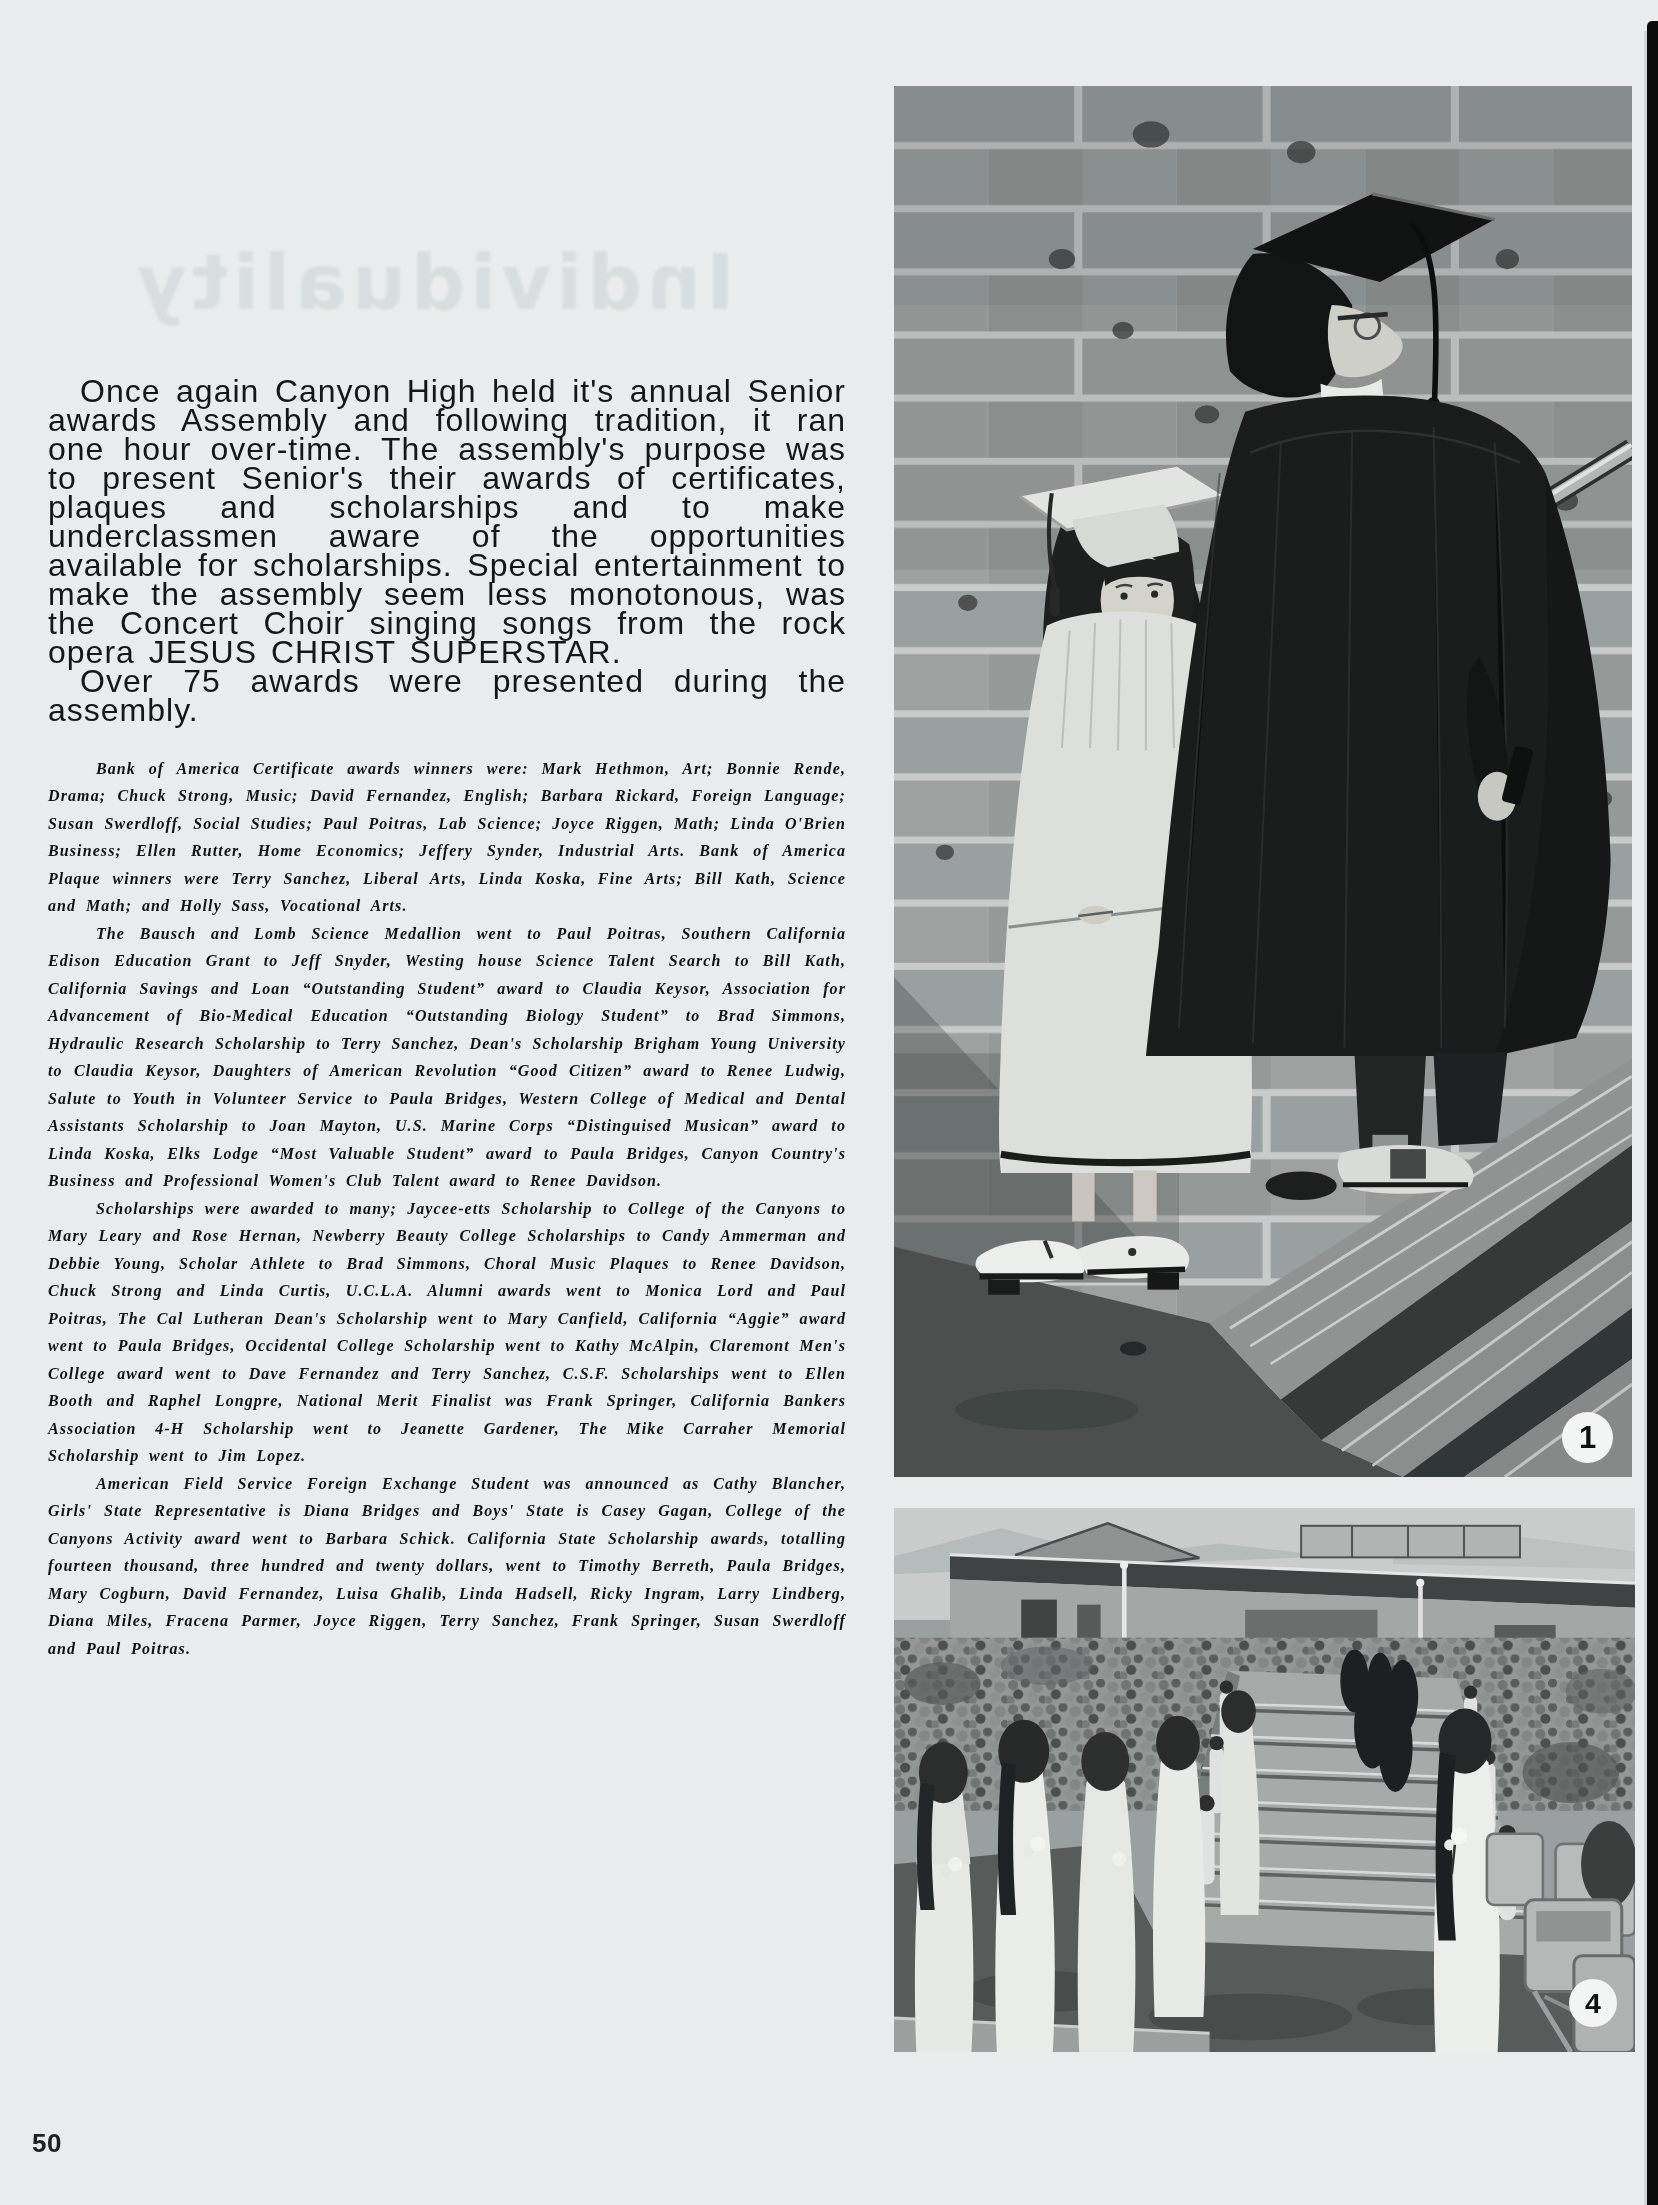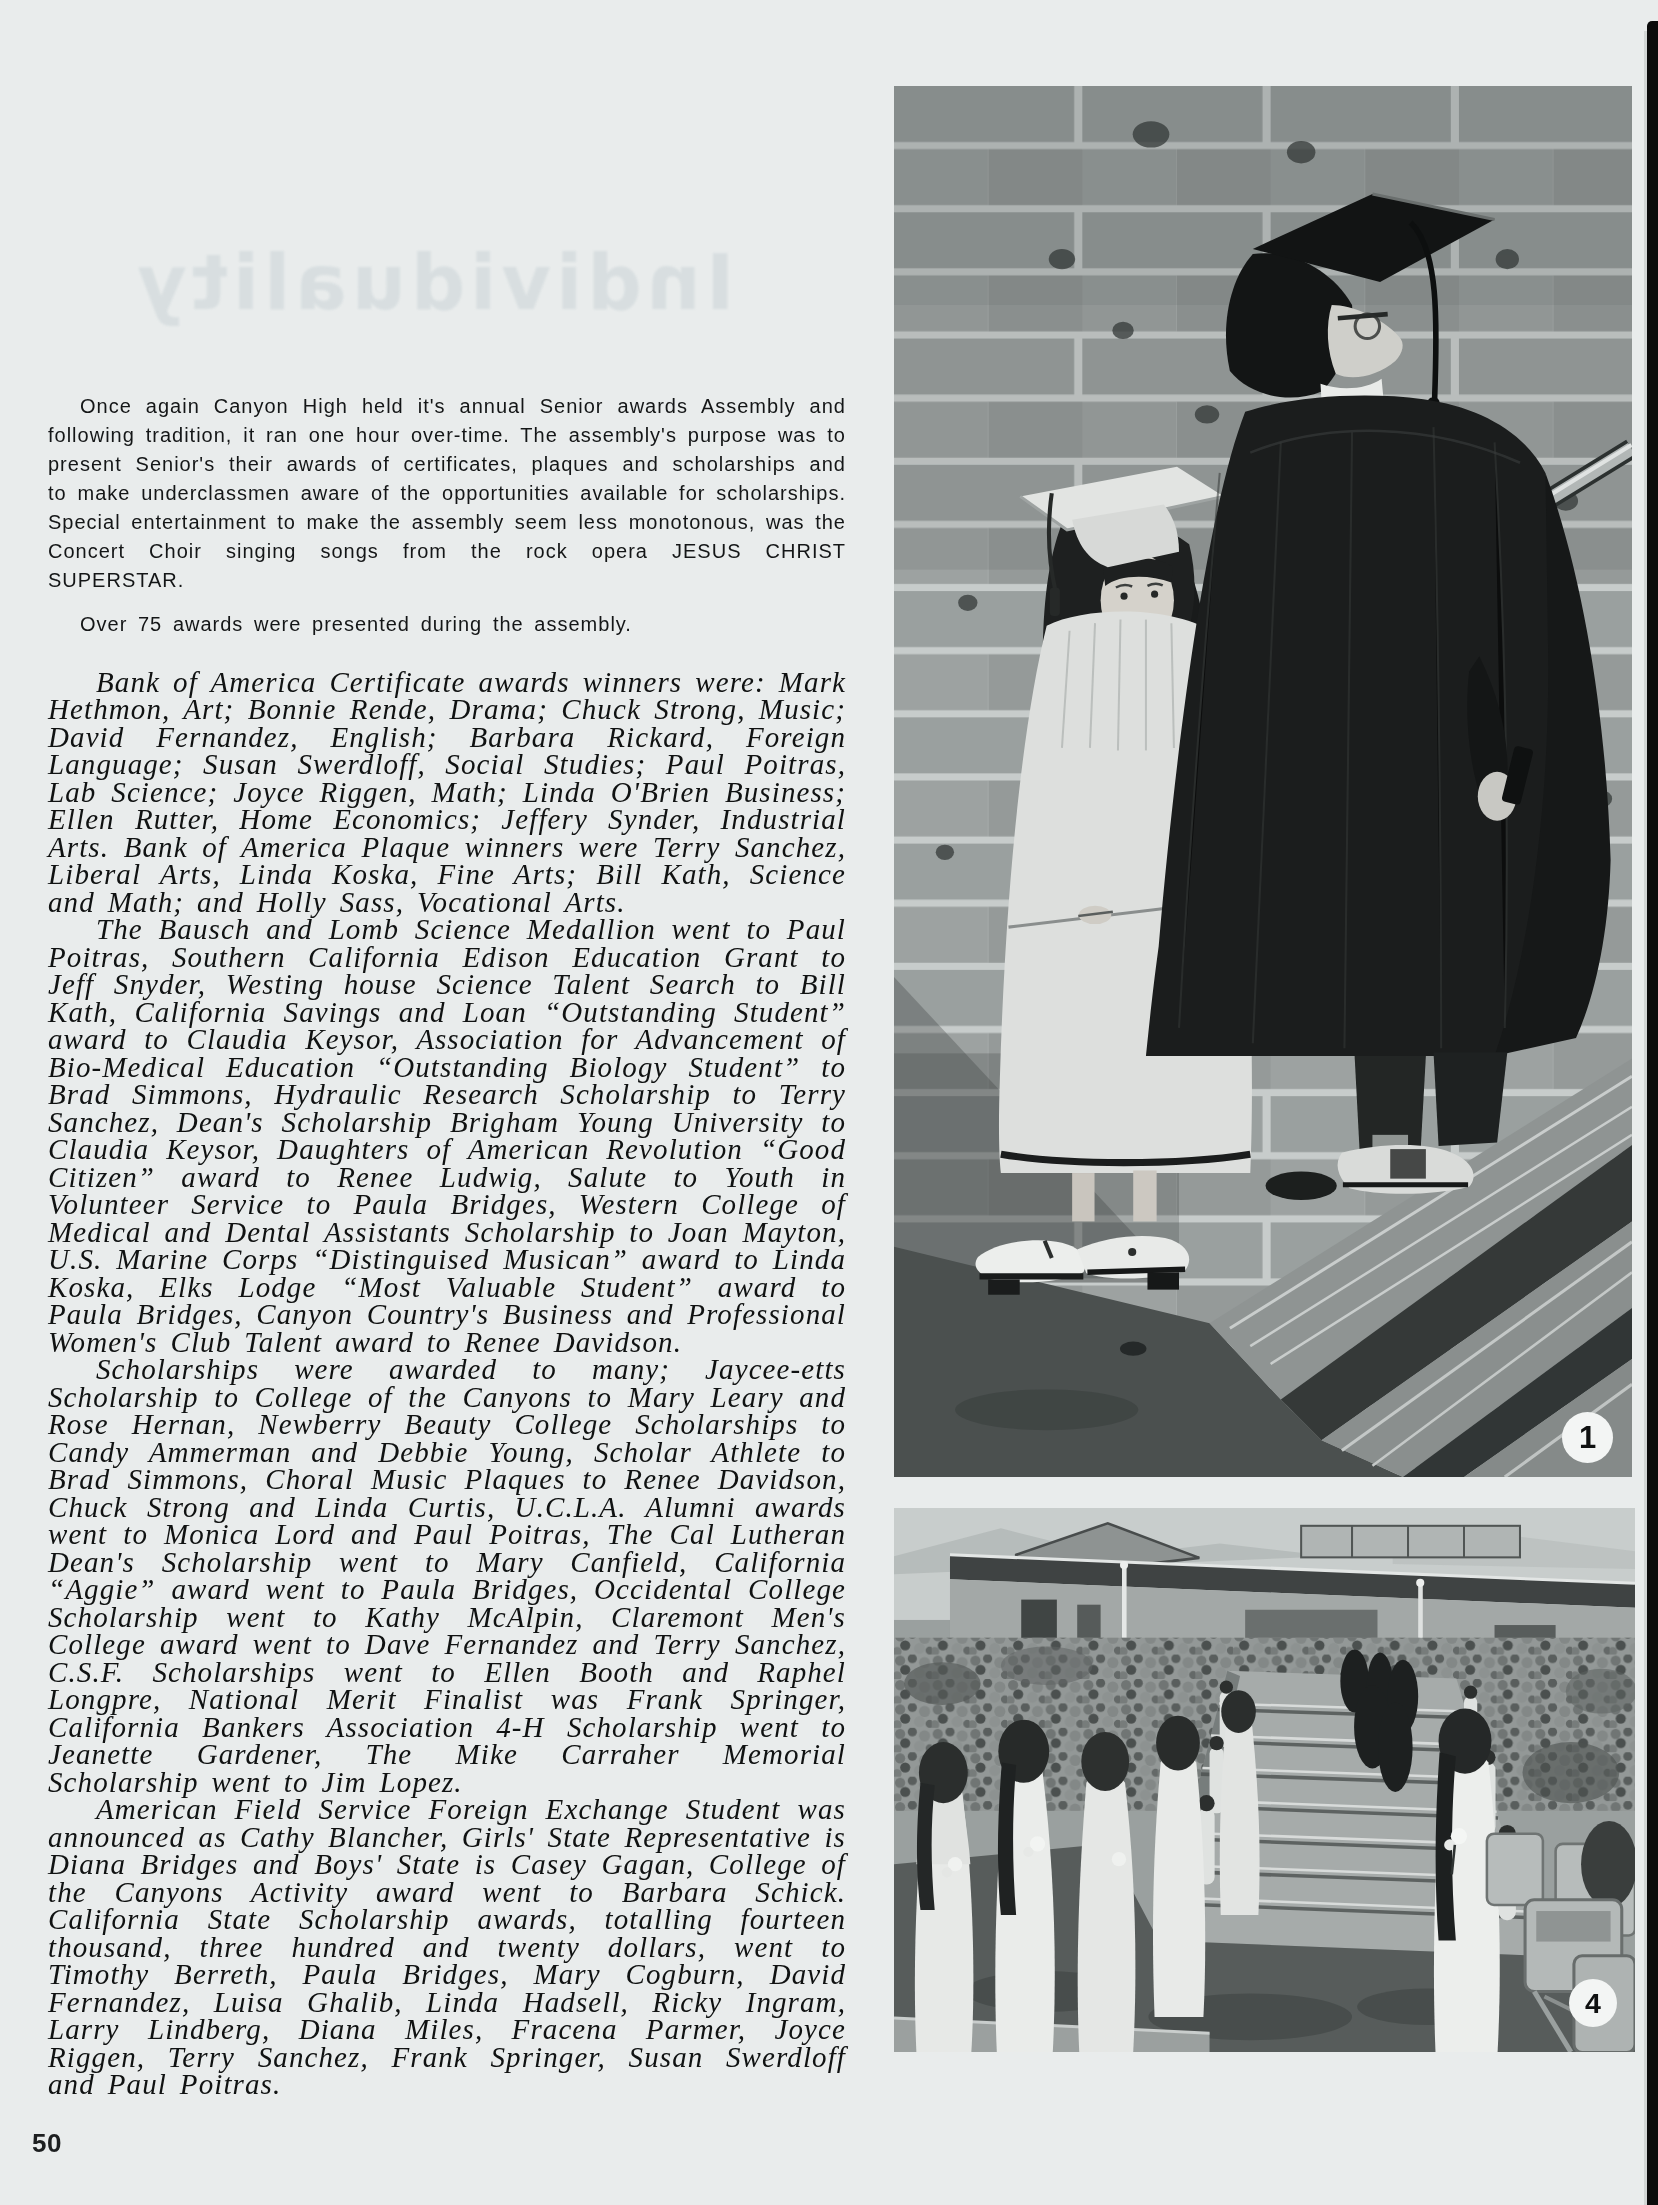--- a/index.html
+++ b/index.html
@@ -14,26 +14,26 @@
   .bleed{
     position:absolute;left:92px;top:238px;width:682px;text-align:center;
     font-family:"DejaVu Sans",sans-serif;font-weight:700;font-size:76px;letter-spacing:5.1px;
     color:rgba(150,170,182,.20);transform:scaleX(-1);filter:blur(1px);
     user-select:none;pointer-events:none;
   }
   
   .text-col{position:absolute;left:48px;top:377px;width:798px;}
   .text-col p{margin:0;text-align:justify;}
   p.intro{
-    font-size:20px;line-height:29px;letter-spacing:1px;word-spacing:4.1px;
-    text-indent:32px;color:#141617;margin-top:15px;
+    font-size:32px;line-height:29px;letter-spacing:1px;word-spacing:4.1px;
+    text-indent:32px;color:#141617;
   }
   p.awards{
-    font-family:"Liberation Serif",serif;font-style:italic;font-weight:400;
-    font-size:29px;line-height:27.5px;letter-spacing:1.1px;word-spacing:4.6px;
+    font-family:"Liberation Serif",serif;font-style:italic;font-weight:700;
+    font-size:16px;line-height:27.5px;letter-spacing:1.1px;word-spacing:4.6px;
     text-indent:48px;color:#101212;
   }
   p.awards.first{margin-top:29.5px;}
   .page-number{
     position:absolute;left:32px;top:2128px;
     font-size:26px;font-weight:700;letter-spacing:0.5px;color:#1d1f20;
   }
   
   figure.photo{position:absolute;margin:0;overflow:hidden;background:#9aa09f;}
   .photo-top{left:894px;top:86px;width:738px;height:1391px;}

